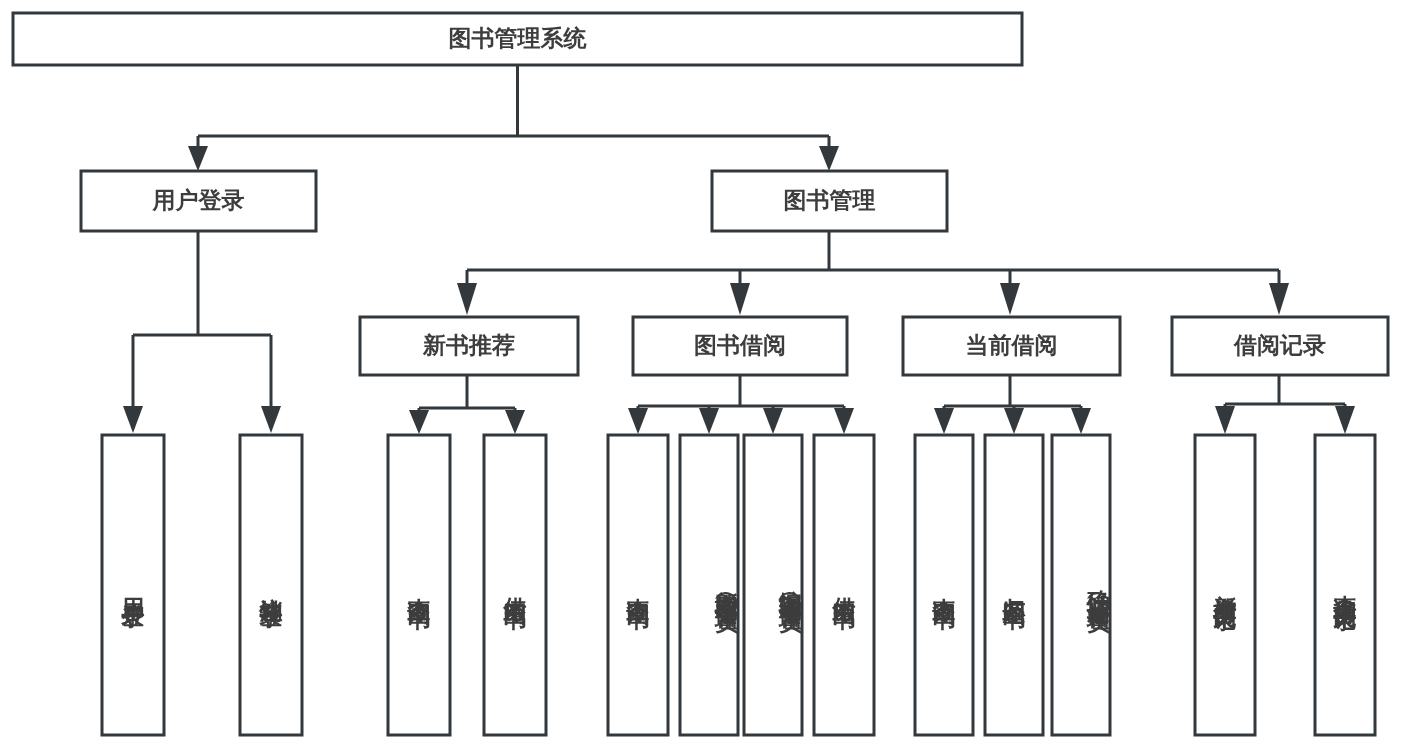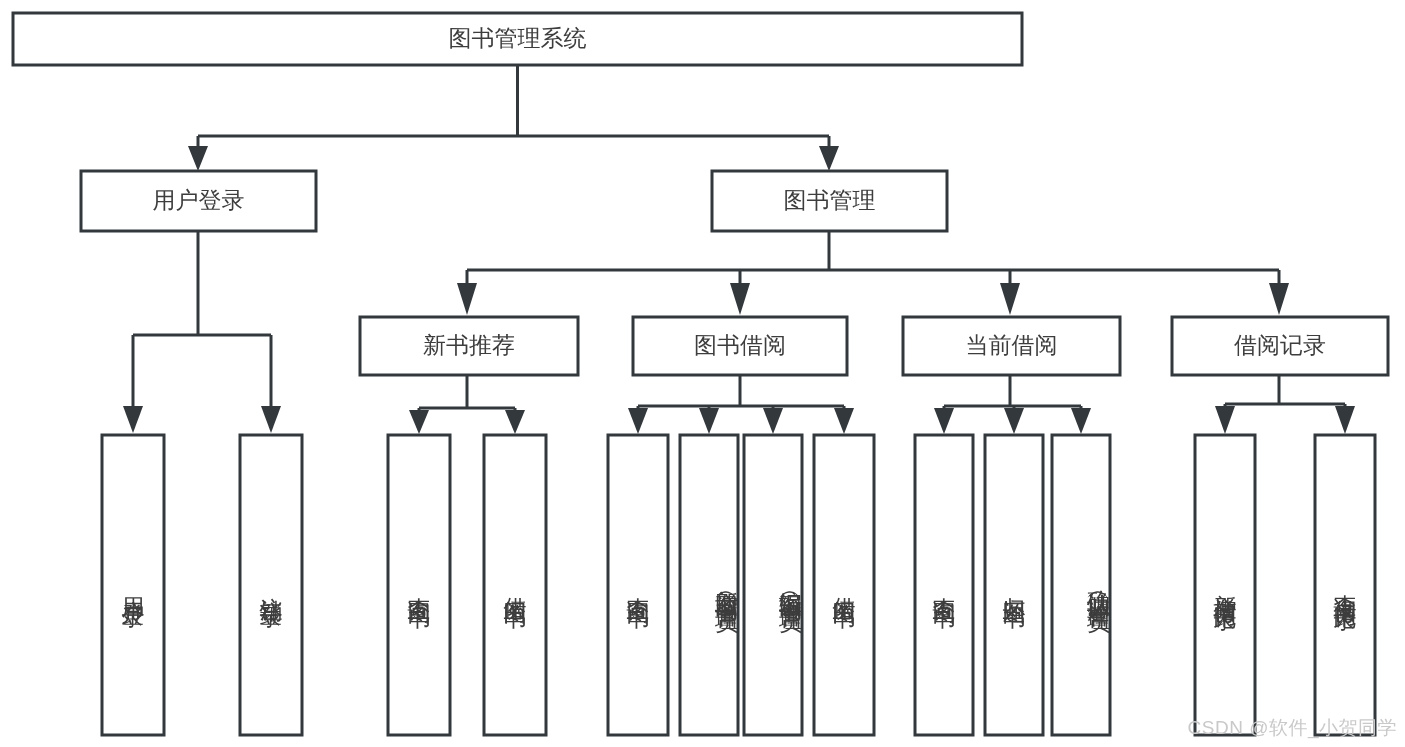--- a/index.html
+++ b/index.html
@@ -11,20 +11,21 @@
     width: 1405px;
     height: 747px;
     font-family: "Liberation Sans", "DejaVu Sans", sans-serif;
     overflow: hidden;
   }
   #diagram-root {
     position: relative;
     width: 1405px;
     height: 747px;
     background: #ffffff;
+    font-weight: bold;
   }
   svg.canvas {
     position: absolute;
     left: 0;
     top: 0;
     width: 1405px;
     height: 747px;
     display: block;
   }
   .node-box {
@@ -217,14 +218,13 @@
   <div class="leaf-label" style="left:915px; top:435px; width:58px; height:300px; display:flex; align-items:center; justify-content:center;">查询图书</div>
 
   <div class="leaf-label" style="left:985px; top:435px; width:58px; height:300px; display:flex; align-items:center; justify-content:center;">归还图书</div>
 
   <div class="leaf-label" style="left:1052px; top:440px; width:58px; height:290px; display:flex; align-items:flex-start; justify-content:center;">确认归还（管理员）</div>
 
   <div class="leaf-label" style="left:1195px; top:435px; width:60px; height:300px; display:flex; align-items:center; justify-content:center;">新增借阅记录</div>
 
   <div class="leaf-label" style="left:1315px; top:435px; width:60px; height:300px; display:flex; align-items:center; justify-content:center;">查询借阅记录</div>
 
-  <div class="watermark">CSDN @软件_小贺同学</div>
 </div>
 
 </body></html>

